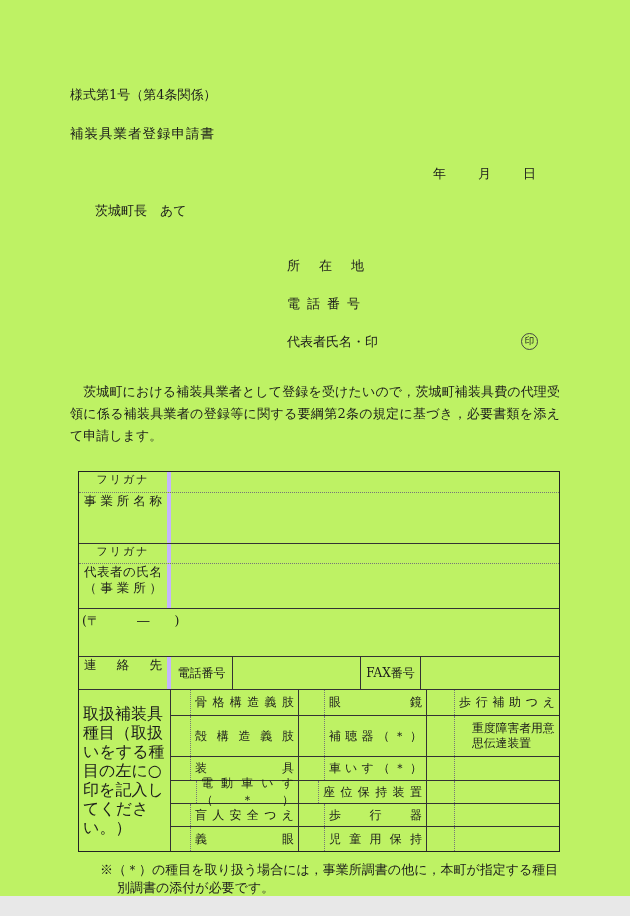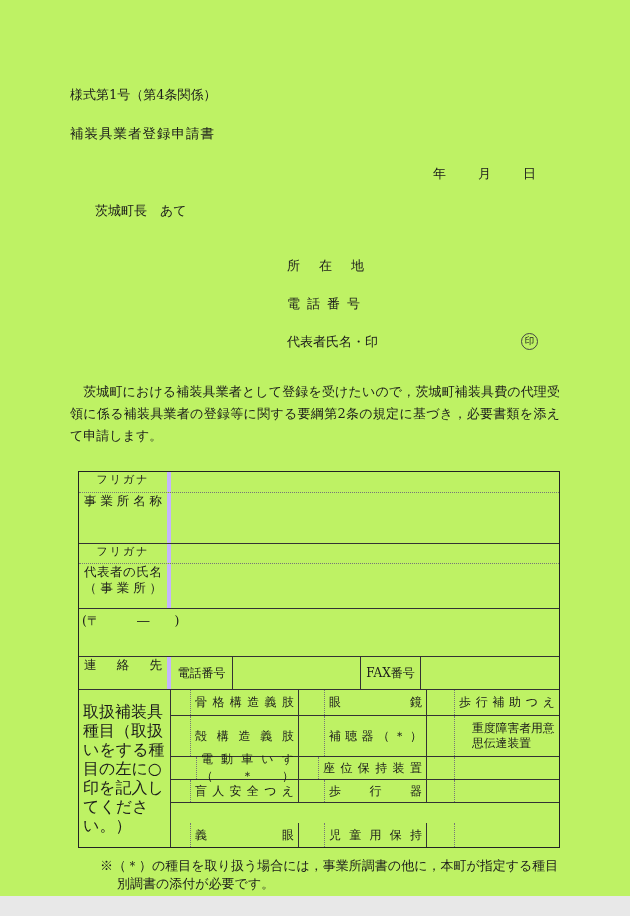--- a/index.html
+++ b/index.html
@@ -65,21 +65,21 @@
 
   
   .items-section { display: flex; }
   .items-lbl {
     width: 92px; flex: none; border-right: 1px solid #333;
     padding: 0 4px; display: flex; align-items: center;
     font-size: 16px; line-height: 19px;
   }
   .items-grid { flex: 1; display: flex; flex-direction: column; }
   .item-row { display: flex; border-bottom: 1px solid #333; }
-  .item-row:last-child { border-bottom: none; margin-top: 20px; }
+  .item-row:last-child { border-bottom: none; }
   .ih26 { height: 26px; } .ih41 { height: 41px; } .ih24 { height: 24px; } .ih23 { height: 23px; }
   .i-col { display: flex; flex: none; }
   .i-col1 { width: 128px; border-right: 1px solid #333; }
   .i-col2 { width: 128px; border-right: 1px solid #333; }
   .i-col3 { flex: 1; }
   .mark { flex: none; border-right: 1px dotted #777; }
   .m20 { width: 20px; } .m26 { width: 26px; } .m28 { width: 28px; }
   .i-lbl { flex: 1; padding: 0 4px; display: flex; align-items: center; font-size: 12px; font-family: Liberation Serif, serif; }
   .left-wrap { text-align: left; text-align-last: left; white-space: pre-line; line-height: 15px; font-size: 11.8px; margin-left: 13px; }
 
@@ -200,20 +200,40 @@
             </div>
           <div class="i-col i-col3">
               <div class="mark m28"></div>
               <div class="i-lbl">
                 <span class="jtext left-wrap">重度障害者用意
 思伝達装置</span>
               </div>
             </div>
         </div>
 
+        <div class="item-row ih24">
+          <div class="i-col i-col1">
+              <div class="mark m20"></div>
+              <div class="i-lbl">
+                <span class="jtext">装具</span>
+              </div>
+            </div>
+          <div class="i-col i-col2">
+              <div class="mark m26"></div>
+              <div class="i-lbl">
+                <span class="jtext">車いす（＊）</span>
+              </div>
+            </div>
+          <div class="i-col i-col3">
+              <div class="mark m28"></div>
+              <div class="i-lbl">
+                <span class="jtext"></span>
+              </div>
+            </div>
+        </div>
 
         <div class="item-row ih23">
           <div class="i-col i-col2">
               <div class="mark m26"></div>
               <div class="i-lbl">
                 <span class="jtext">電動車いす（＊）</span>
               </div>
             </div>
           <div class="i-col i-col1">
               <div class="mark m20"></div>

